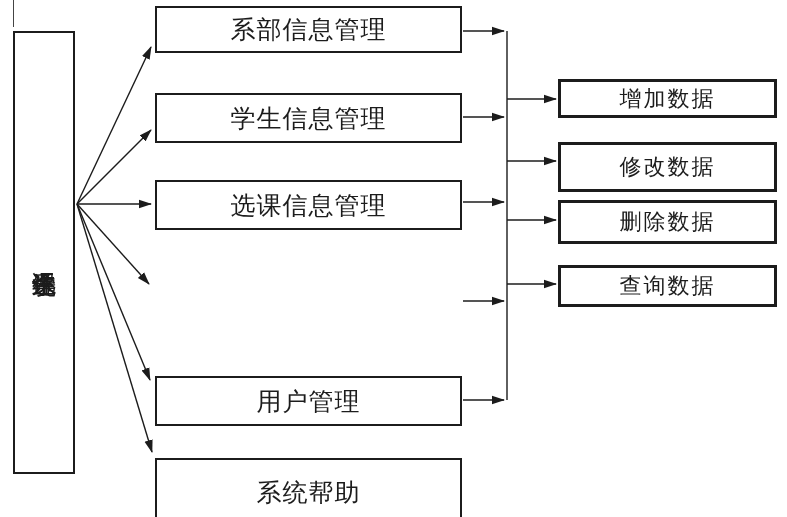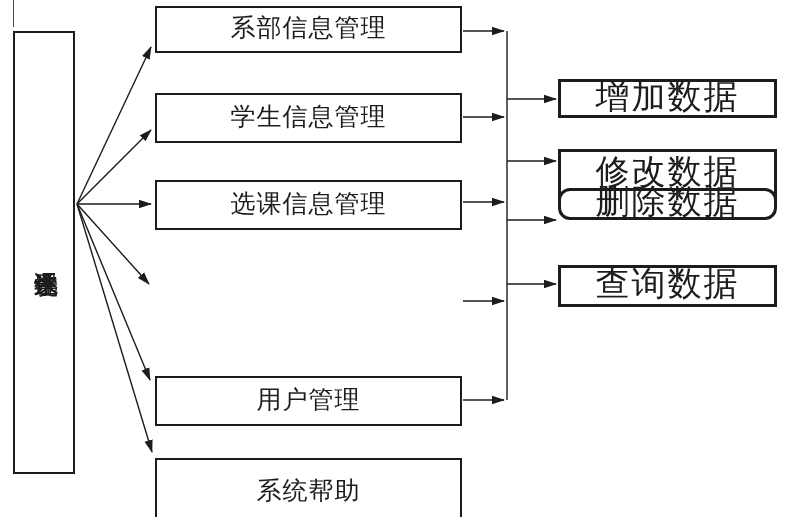--- a/index.html
+++ b/index.html
@@ -6,21 +6,21 @@
   html, body {
     margin: 0;
     padding: 0;
     background: #ffffff;
   }
   .canvas {
     position: relative;
     width: 787px;
     height: 517px;
     background: #ffffff;
-    font-family: Liberation Mono, monospace;
+    font-family: Liberation Sans, sans-serif;
     color: #1c1c1c;
     overflow: hidden;
   }
   .wires {
     position: absolute;
     left: 0;
     top: 0;
     width: 787px;
     height: 517px;
   }
@@ -57,26 +57,26 @@
   .m1 { top: 6px;   height: 47px; }
   .m2 { top: 93px;  height: 50px; }
   .m3 { top: 180px; height: 50px; }
   .m4 { top: 273px; height: 51px; }
   .m5 { top: 376px; height: 50px; }
   .m6 { top: 458px; height: 68px; }
   .op-box {
     left: 558px;
     width: 219px;
     border-width: 3px;
-    font-size: 34px;
+    font-size: 22px;
     letter-spacing: 2px;
   }
   .r1 { top: 79px;  height: 39px; }
-  .r2 { top: 142px; height: 50px; margin-top: 7px; }
-  .r3 { top: 188px; height: 32px; border-radius: 12px; }
+  .r2 { top: 142px; height: 50px; }
+  .r3 { top: 200px; height: 44px; }
   .r4 { top: 265px; height: 42px; }
 </style>
 </head>
 <body>
 
 <div class="canvas">
 
   <svg class="wires" viewBox="0 0 787 517" xmlns="http://www.w3.org/2000/svg">
     <defs>
       <marker id="arrow" markerUnits="userSpaceOnUse" markerWidth="14" markerHeight="10" refX="12" refY="5" orient="auto">

